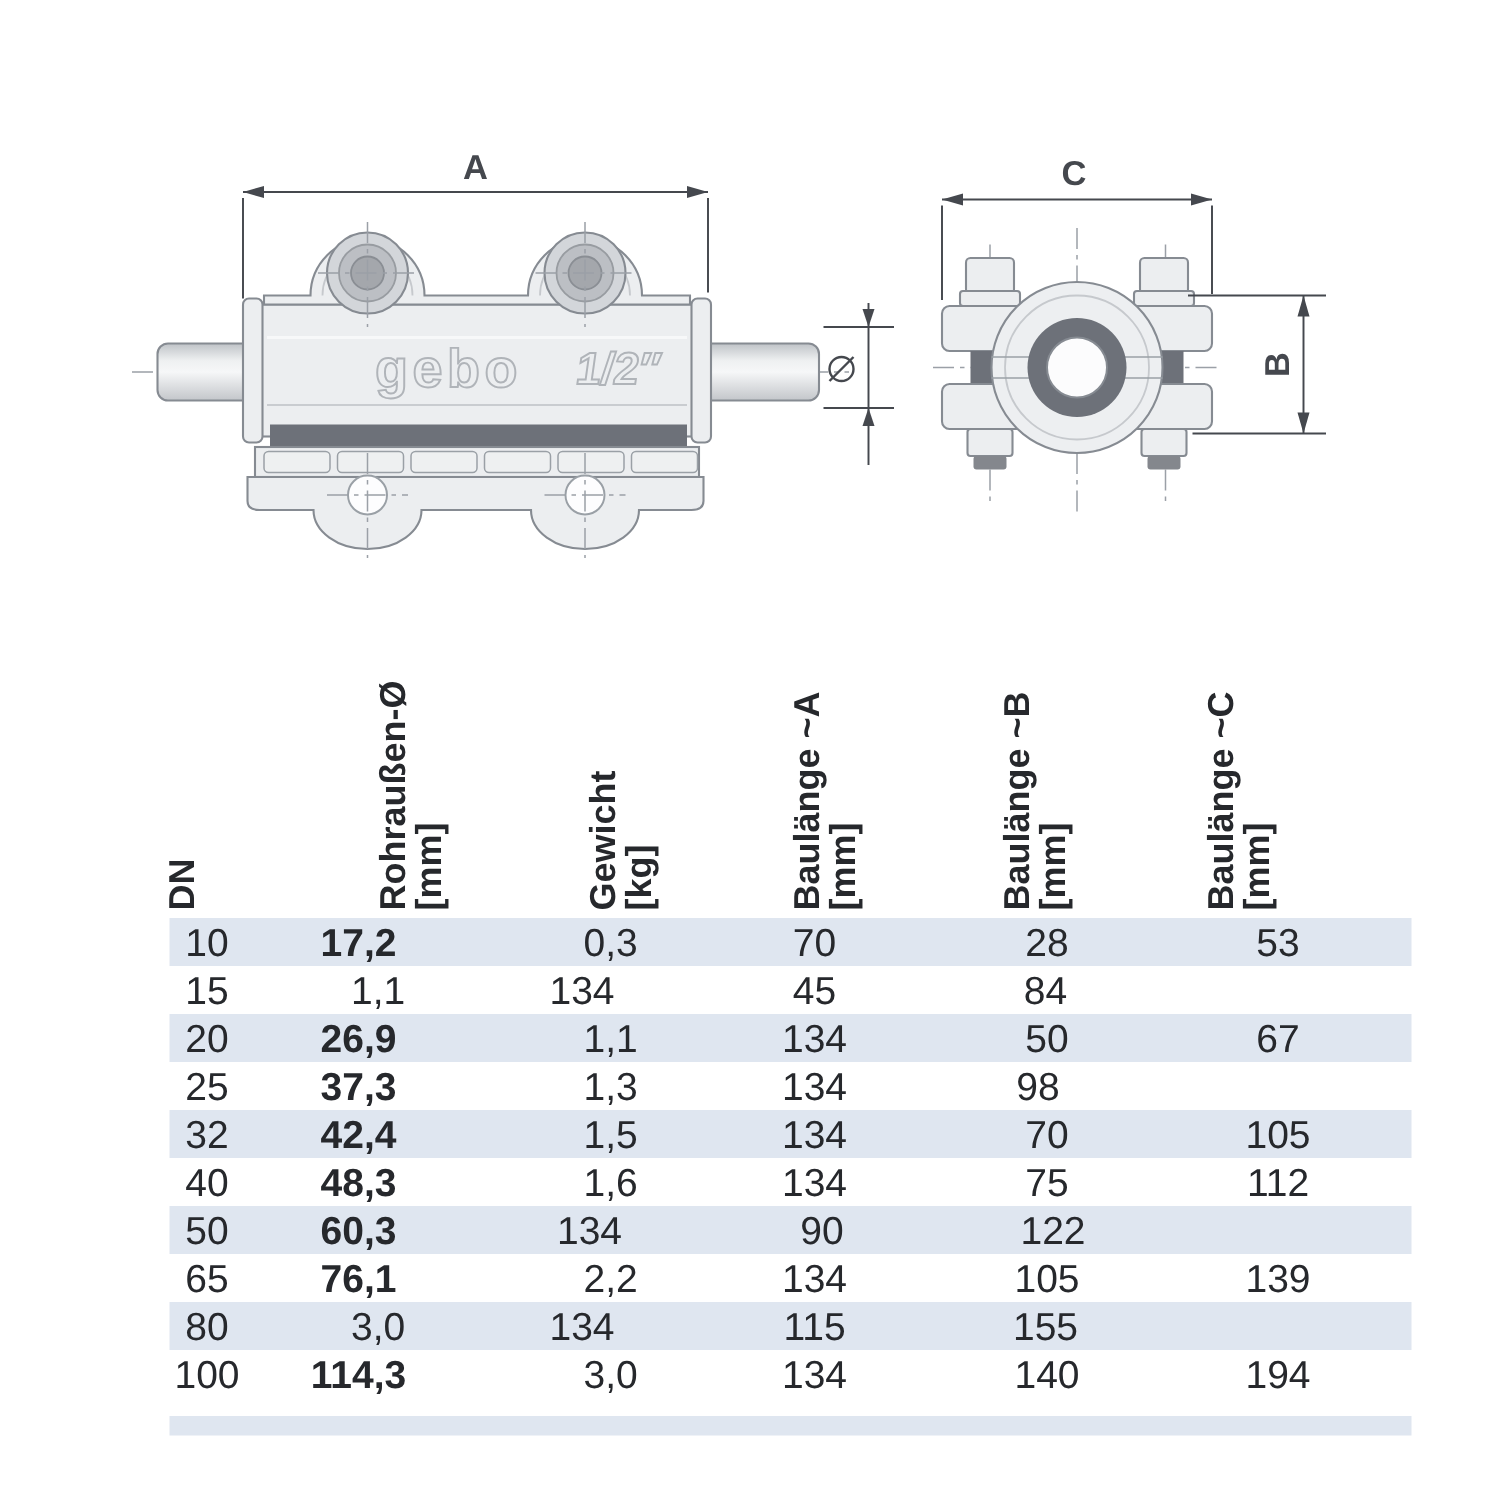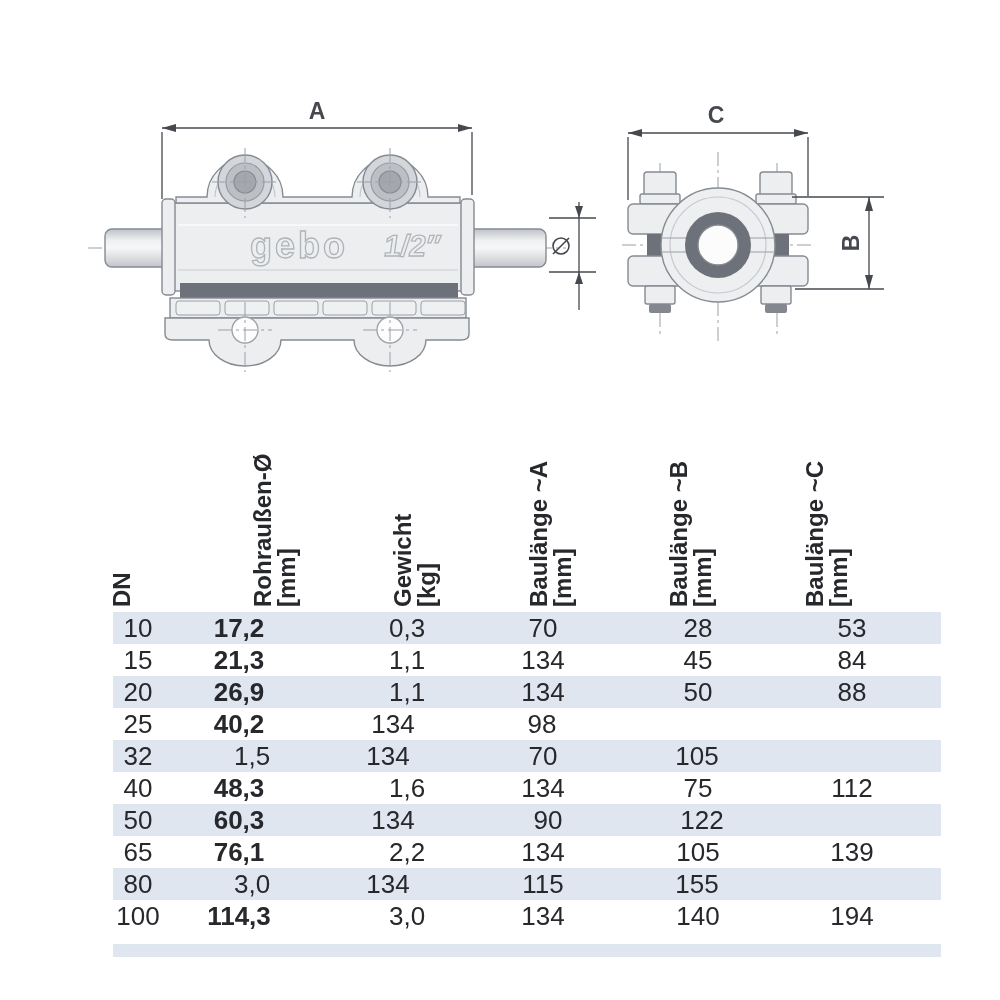--- a/index.html
+++ b/index.html
@@ -205,42 +205,43 @@
       <div class="trow striped">
         <div class="tcell c0">10</div>
         <div class="tcell c1">17,2</div>
         <div class="tcell c2">0,3</div>
         <div class="tcell c3">70</div>
         <div class="tcell c4">28</div>
         <div class="tcell c5">53</div>
       </div>
       <div class="trow">
         <div class="tcell c0">15</div>
-        <div class="tcell c1">21,3</div>
         <div class="tcell c2">1,1</div>
         <div class="tcell c3">134</div>
         <div class="tcell c4">45</div>
         <div class="tcell c5">84</div>
       </div>
       <div class="trow striped">
         <div class="tcell c0">20</div>
         <div class="tcell c1">26,9</div>
         <div class="tcell c2">1,1</div>
         <div class="tcell c3">134</div>
         <div class="tcell c4">50</div>
-        <div class="tcell c5">88</div>
+        <div class="tcell c5">67</div>
       </div>
       <div class="trow">
         <div class="tcell c0">25</div>
-        <div class="tcell c1">40,2</div>
+        <div class="tcell c1">37,3</div>
+        <div class="tcell c2">1,3</div>
         <div class="tcell c3">134</div>
         <div class="tcell c5">98</div>
       </div>
       <div class="trow striped">
         <div class="tcell c0">32</div>
+        <div class="tcell c1">42,4</div>
         <div class="tcell c2">1,5</div>
         <div class="tcell c3">134</div>
         <div class="tcell c4">70</div>
         <div class="tcell c5">105</div>
       </div>
       <div class="trow">
         <div class="tcell c0">40</div>
         <div class="tcell c1">48,3</div>
         <div class="tcell c2">1,6</div>
         <div class="tcell c3">134</div>

